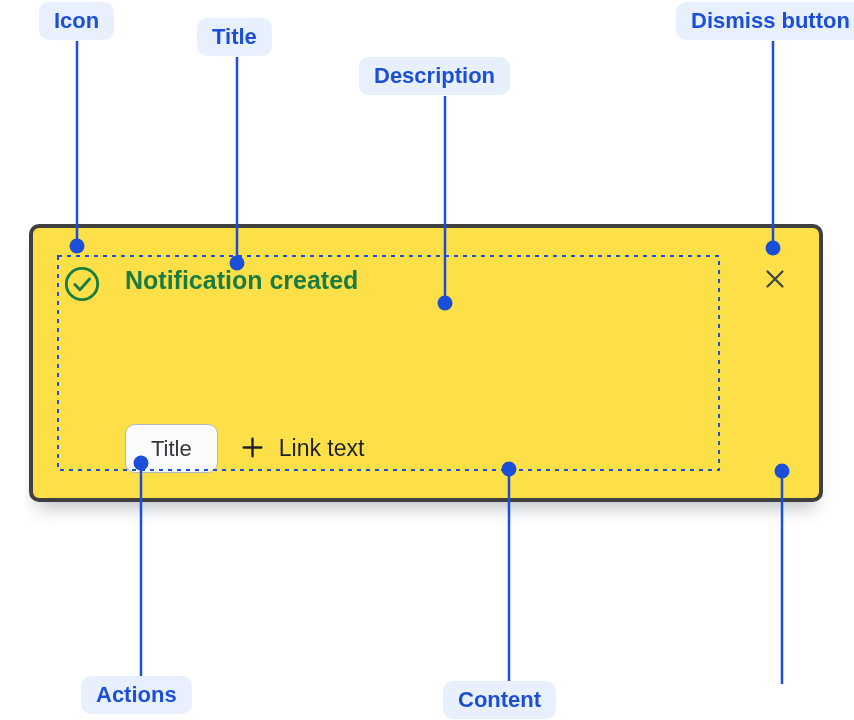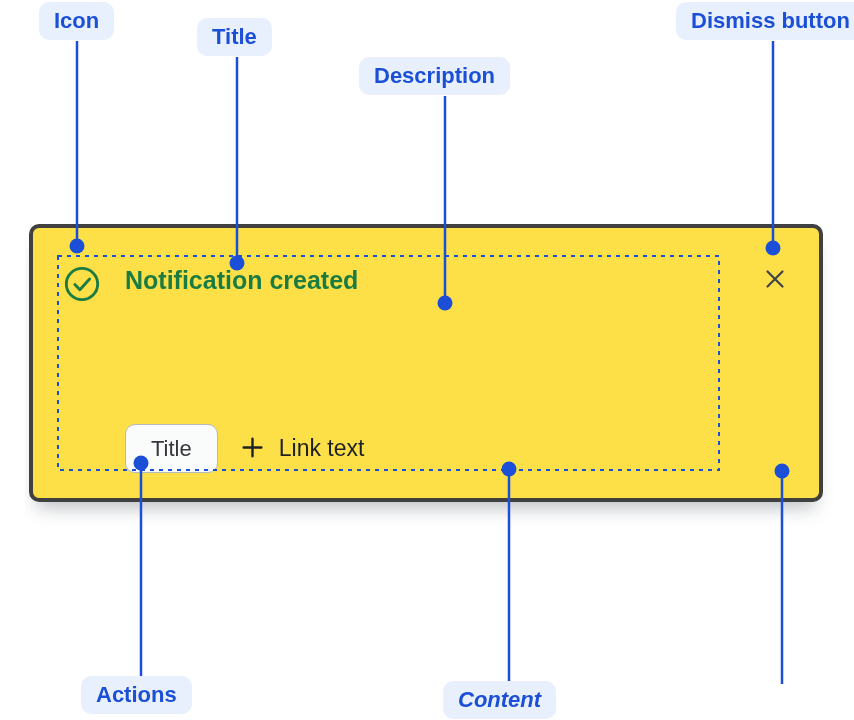--- a/index.html
+++ b/index.html
@@ -27,21 +27,21 @@
     font-size: 22px;
     font-weight: 700;
     white-space: nowrap;
     z-index: 3;
   }
   .lbl-icon      { left: 14px;  top: 2px; }
   .lbl-title     { left: 172px; top: 18px; }
   .lbl-desc      { left: 334px; top: 57px; }
   .lbl-dismiss   { left: 651px; top: 2px; }
   .lbl-actions   { left: 56px;  top: 676px; }
-  .lbl-content   { left: 418px; top: 681px; font-style: italic; }
+  .lbl-content   { left: 418px; top: 681px; }
   .lbl-container { left: 681px; top: 683px; }
 
   
   .flag-card {
     position: absolute;
     left: 4px;
     top: 224px;
     width: 794px;
     height: 278px;
     background: #fde047;

